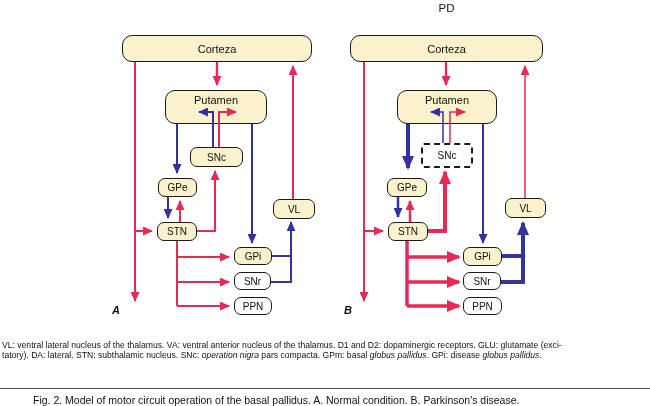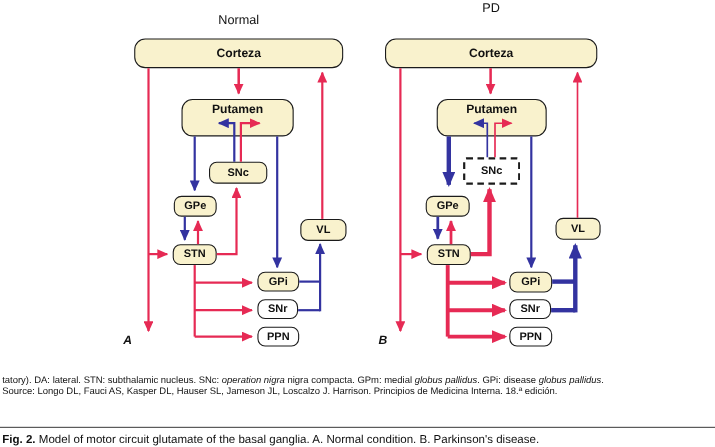--- a/index.html
+++ b/index.html
@@ -2,21 +2,21 @@
 <html><head>
 <meta charset="utf-8">
 <style>
   html,body{margin:0;padding:0;background:#fff;}
   #page{position:relative;width:650px;height:406px;background:#fff;overflow:hidden;
         font-family:"Liberation Sans",sans-serif;}
   .panel-title{position:absolute;text-align:center;font-size:11.5px;color:#111;}
   .panel-letter{position:absolute;font-size:11px;font-weight:bold;font-style:italic;color:#111;}
   .box{position:absolute;box-sizing:border-box;background:#F9F2CD;border:1.7px solid #1b1b1b;
        border-radius:7px;display:flex;align-items:center;justify-content:center;
-       font-size:10px;font-weight:bold;color:#111;}
+       font-size:10px;font-weight:normal;color:#111;}
   
   #n-cortex{left:122px;top:35px;width:190px;height:27px;border-radius:10px;font-size:11px;}
   #n-putamen{left:165px;top:90px;width:102px;height:34px;border-radius:10px;font-size:11px;
              align-items:flex-start;padding-top:3px;}
   #n-snc{left:190px;top:147px;width:53px;height:20px;}
   #n-gpe{left:158px;top:178px;width:39px;height:19px;}
   #n-stn{left:157px;top:222px;width:40px;height:19px;}
   #n-vl{left:273px;top:199px;width:42px;height:20px;}
   #n-gpi{left:234px;top:247px;width:38px;height:18px;}
   #n-snr{left:234px;top:272px;width:37px;height:18px;background:#fff;}
@@ -36,28 +36,27 @@
   #arrows{position:absolute;left:0;top:0;width:650px;height:330px;pointer-events:none;}
   .red{stroke:#E62A54;fill:none;}
   .blue{stroke:#3333A0;fill:none;}
   
   #footnote{position:absolute;left:2px;top:340px;width:646px;font-size:8.6px;line-height:10px;
             color:#111;white-space:nowrap;}
   #footnote .it{font-style:italic;}
   #rule{position:absolute;left:0px;top:388px;width:650px;border-top:1.4px solid #4a4a4a;}
   #figcap{position:absolute;left:2px;top:394px;width:646px;font-size:10.5px;color:#111;
           white-space:nowrap;}
-  #figcap b{font-weight:bold;}
+  #figcap b{font-weight:normal;margin-left:31px;}
 </style>
 </head>
 <body>
 
 <div id="page">
 
-  <div class="panel-title" id="n-title" style="left:122px;top:13px;width:190px;">Normal</div>
   <div class="panel-title" id="p-title" style="left:350px;top:2px;width:193px;">PD</div>
 
   <div class="box" id="n-cortex">Corteza</div>
   <div class="box" id="n-putamen">Putamen</div>
   <div class="box" id="n-snc">SNc</div>
   <div class="box" id="n-gpe">GPe</div>
   <div class="box" id="n-stn">STN</div>
   <div class="box" id="n-vl">VL</div>
   <div class="box" id="n-gpi">GPi</div>
   <div class="box" id="n-snr">SNr</div>
@@ -124,21 +123,21 @@
     <path class="red" stroke-width="3.5" d="M407,282 H459" marker-end="url(#mrb)"></path>
     <path class="red" stroke-width="3.5" d="M407,306 H459" marker-end="url(#mrb)"></path>
     <path class="blue" stroke-width="2" d="M483,124 V243" marker-end="url(#mb)"></path>
     <path class="blue" stroke-width="4" d="M502,256 H523"></path>
     <path class="blue" stroke-width="4" d="M501,282 H523"></path>
     <path class="blue" stroke-width="4" d="M523,284 V223" marker-end="url(#mbb)"></path>
     <path class="red" stroke-width="1.5" d="M525,198 V66" marker-end="url(#mr)"></path>
   </svg>
 
   <div id="footnote">
-    <div><span>tatory). DA: lateral. STN: subthalamic nucleus. SNc: </span><span class="it">operation nigra</span><span> nigra compacta. GPm: medial </span><span class="it">globus pallidus</span><span>. GPi: disease </span><span class="it">globus pallidus</span><span>.</span></div>
-    <div>Source: Longo DL, Fauci AS, Kasper DL, Hauser SL, Jameson JL, Loscalzo J. Harrison. Principios de Medicina Interna. 18.ª edición.</div>
+    <div>VL: ventral lateral nucleus of the thalamus. VA: ventral anterior nucleus of the thalamus. D1 and D2: dopaminergic receptors. GLU: glutamate (exci-</div>
+    <div><span>tatory). DA: lateral. STN: subthalamic nucleus. SNc: </span><span class="it">operation nigra</span><span> pars compacta. GPm: basal </span><span class="it">globus pallidus</span><span>. GPi: disease </span><span class="it">globus pallidus</span><span>.</span></div>
   </div>
 
   <div id="rule"></div>
 
-  <div id="figcap"><b>Fig. 2.</b><span> Model of motor circuit glutamate of the basal ganglia. A. Normal condition. B. Parkinson's disease.</span></div>
+  <div id="figcap"><b>Fig. 2.</b><span> Model of motor circuit operation of the basal pallidus. A. Normal condition. B. Parkinson's disease.</span></div>
 
 </div>
 
 </body></html>

